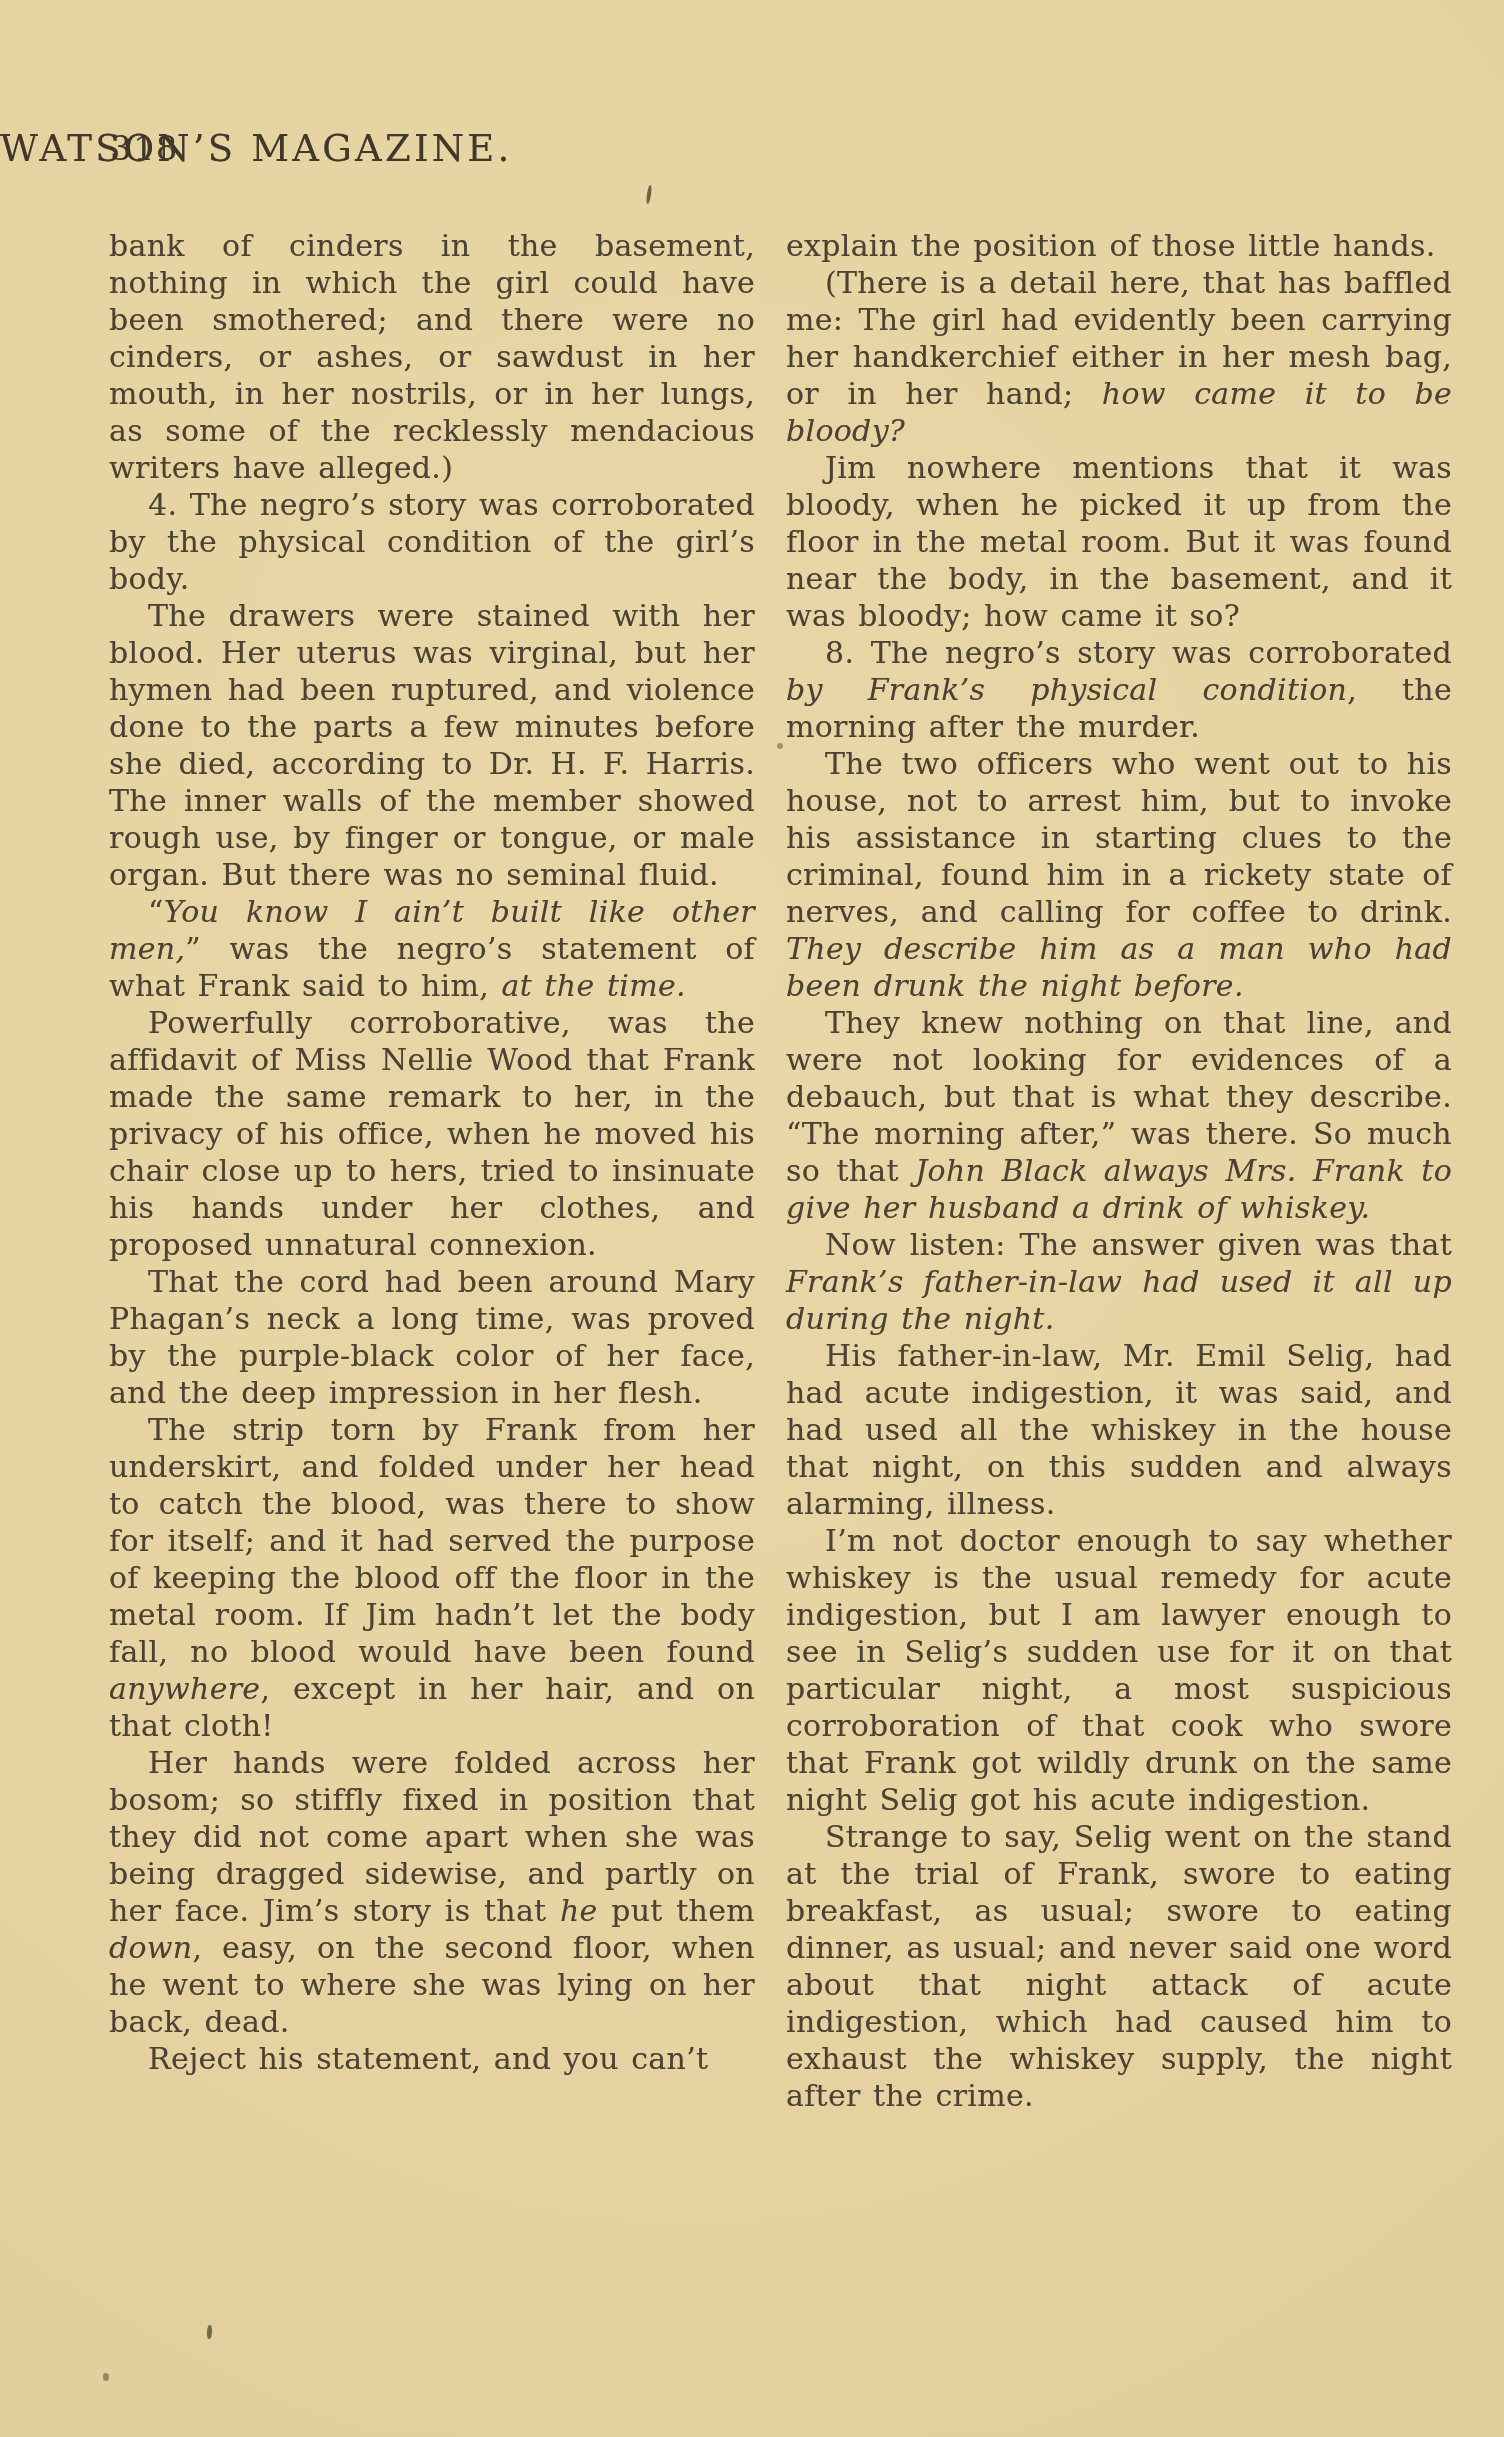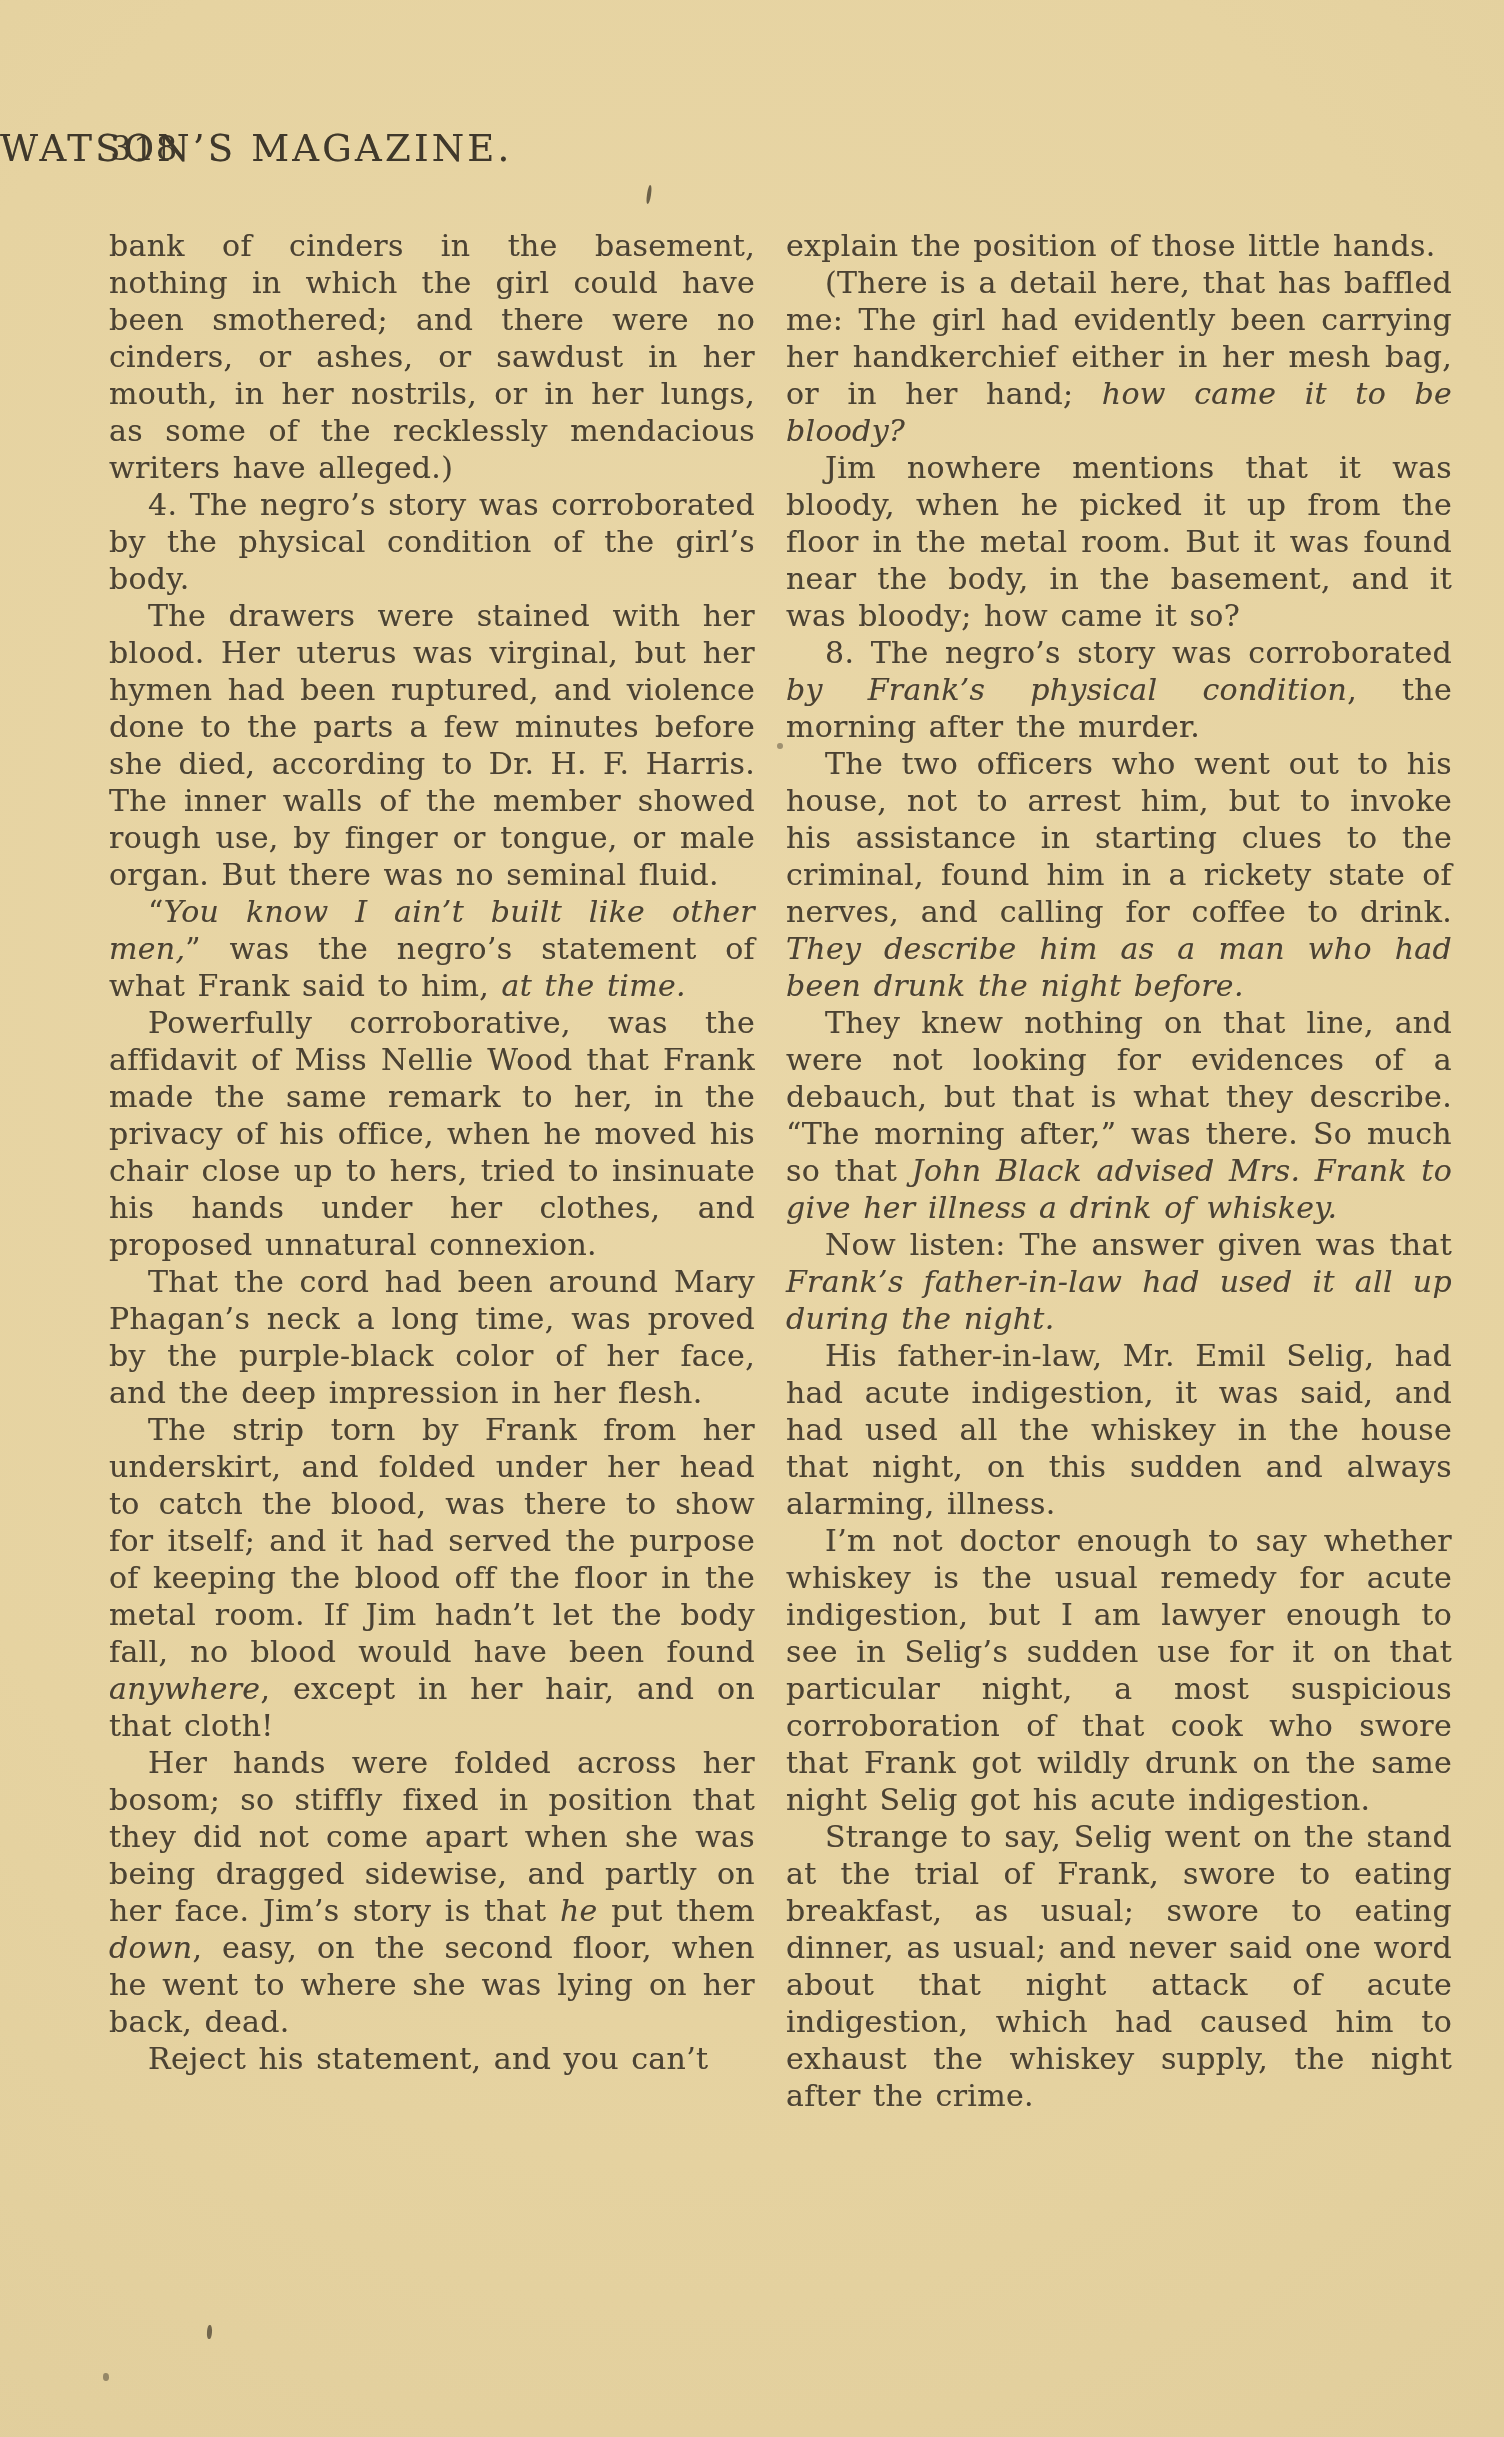--- a/index.html
+++ b/index.html
@@ -82,21 +82,21 @@
       <p><span>Her hands were folded across her bosom; so stiffly fixed in position that they did not come apart when she was being dragged sidewise, and partly on her face.  Jim’s story is that </span><span class="it">he</span><span> put them </span><span class="it">down</span><span>, easy, on the second floor, when he went to where she was lying on her back, dead.</span></p>
       <p><span>Reject his statement, and you can’t</span></p>
     </div>
 
   <div class="col col-right">
       <p class="noindent"><span>explain the position of those little hands.</span></p>
       <p><span>(There is a detail here, that has baffled me:  The girl had evidently been carrying her handkerchief either in her mesh bag, or in her hand; </span><span class="it">how came it to be bloody?</span></p>
       <p><span>Jim nowhere mentions that it was bloody, when he picked it up from the floor in the metal room.  But it was found near the body, in the basement, and it was bloody; how came it so?</span></p>
       <p><span>8.  The negro’s story was corroborated </span><span class="it">by Frank’s physical condition</span><span>, the morning after the murder.</span></p>
       <p><span>The two officers who went out to his house, not to arrest him, but to invoke his assistance in starting clues to the criminal, found him in a rickety state of nerves, and calling for coffee to drink.  </span><span class="it">They describe him as a man who had been drunk the night before.</span></p>
-      <p><span>They knew nothing on that line, and were not looking for evidences of a debauch, but that is what they describe. “The morning after,” was there.  So much so that </span><span class="it">John Black advised Mrs. Frank to give her illness a drink of whiskey.</span></p>
+      <p><span>They knew nothing on that line, and were not looking for evidences of a debauch, but that is what they describe. “The morning after,” was there.  So much so that </span><span class="it">John Black always Mrs. Frank to give her husband a drink of whiskey.</span></p>
       <p><span>Now listen:  The answer given was that </span><span class="it">Frank’s father-in-law had used it all up during the night.</span></p>
       <p><span>His father-in-law, Mr. Emil Selig, had had acute indigestion, it was said, and had used all the whiskey in the house that night, on this sudden and always alarming, illness.</span></p>
       <p><span>I’m not doctor enough to say whether whiskey is the usual remedy for acute indigestion, but I am lawyer enough to see in Selig’s sudden use for it on that particular night, a most suspicious corroboration of that cook who swore that Frank got wildly drunk on the same night Selig got his acute indigestion.</span></p>
       <p><span>Strange to say, Selig went on the stand at the trial of Frank, swore to eating breakfast, as usual; swore to eating dinner, as usual; and never said one word about that night attack of acute indigestion, which had caused him to exhaust the whiskey supply, the night after the crime.</span></p>
     </div>
 
   <div class="speck speck-apostrophe"></div>
   <div class="speck speck-gutter-dot"></div>
   <div class="speck speck-bottom-tick"></div>
   <div class="speck speck-bottom-dot"></div>

